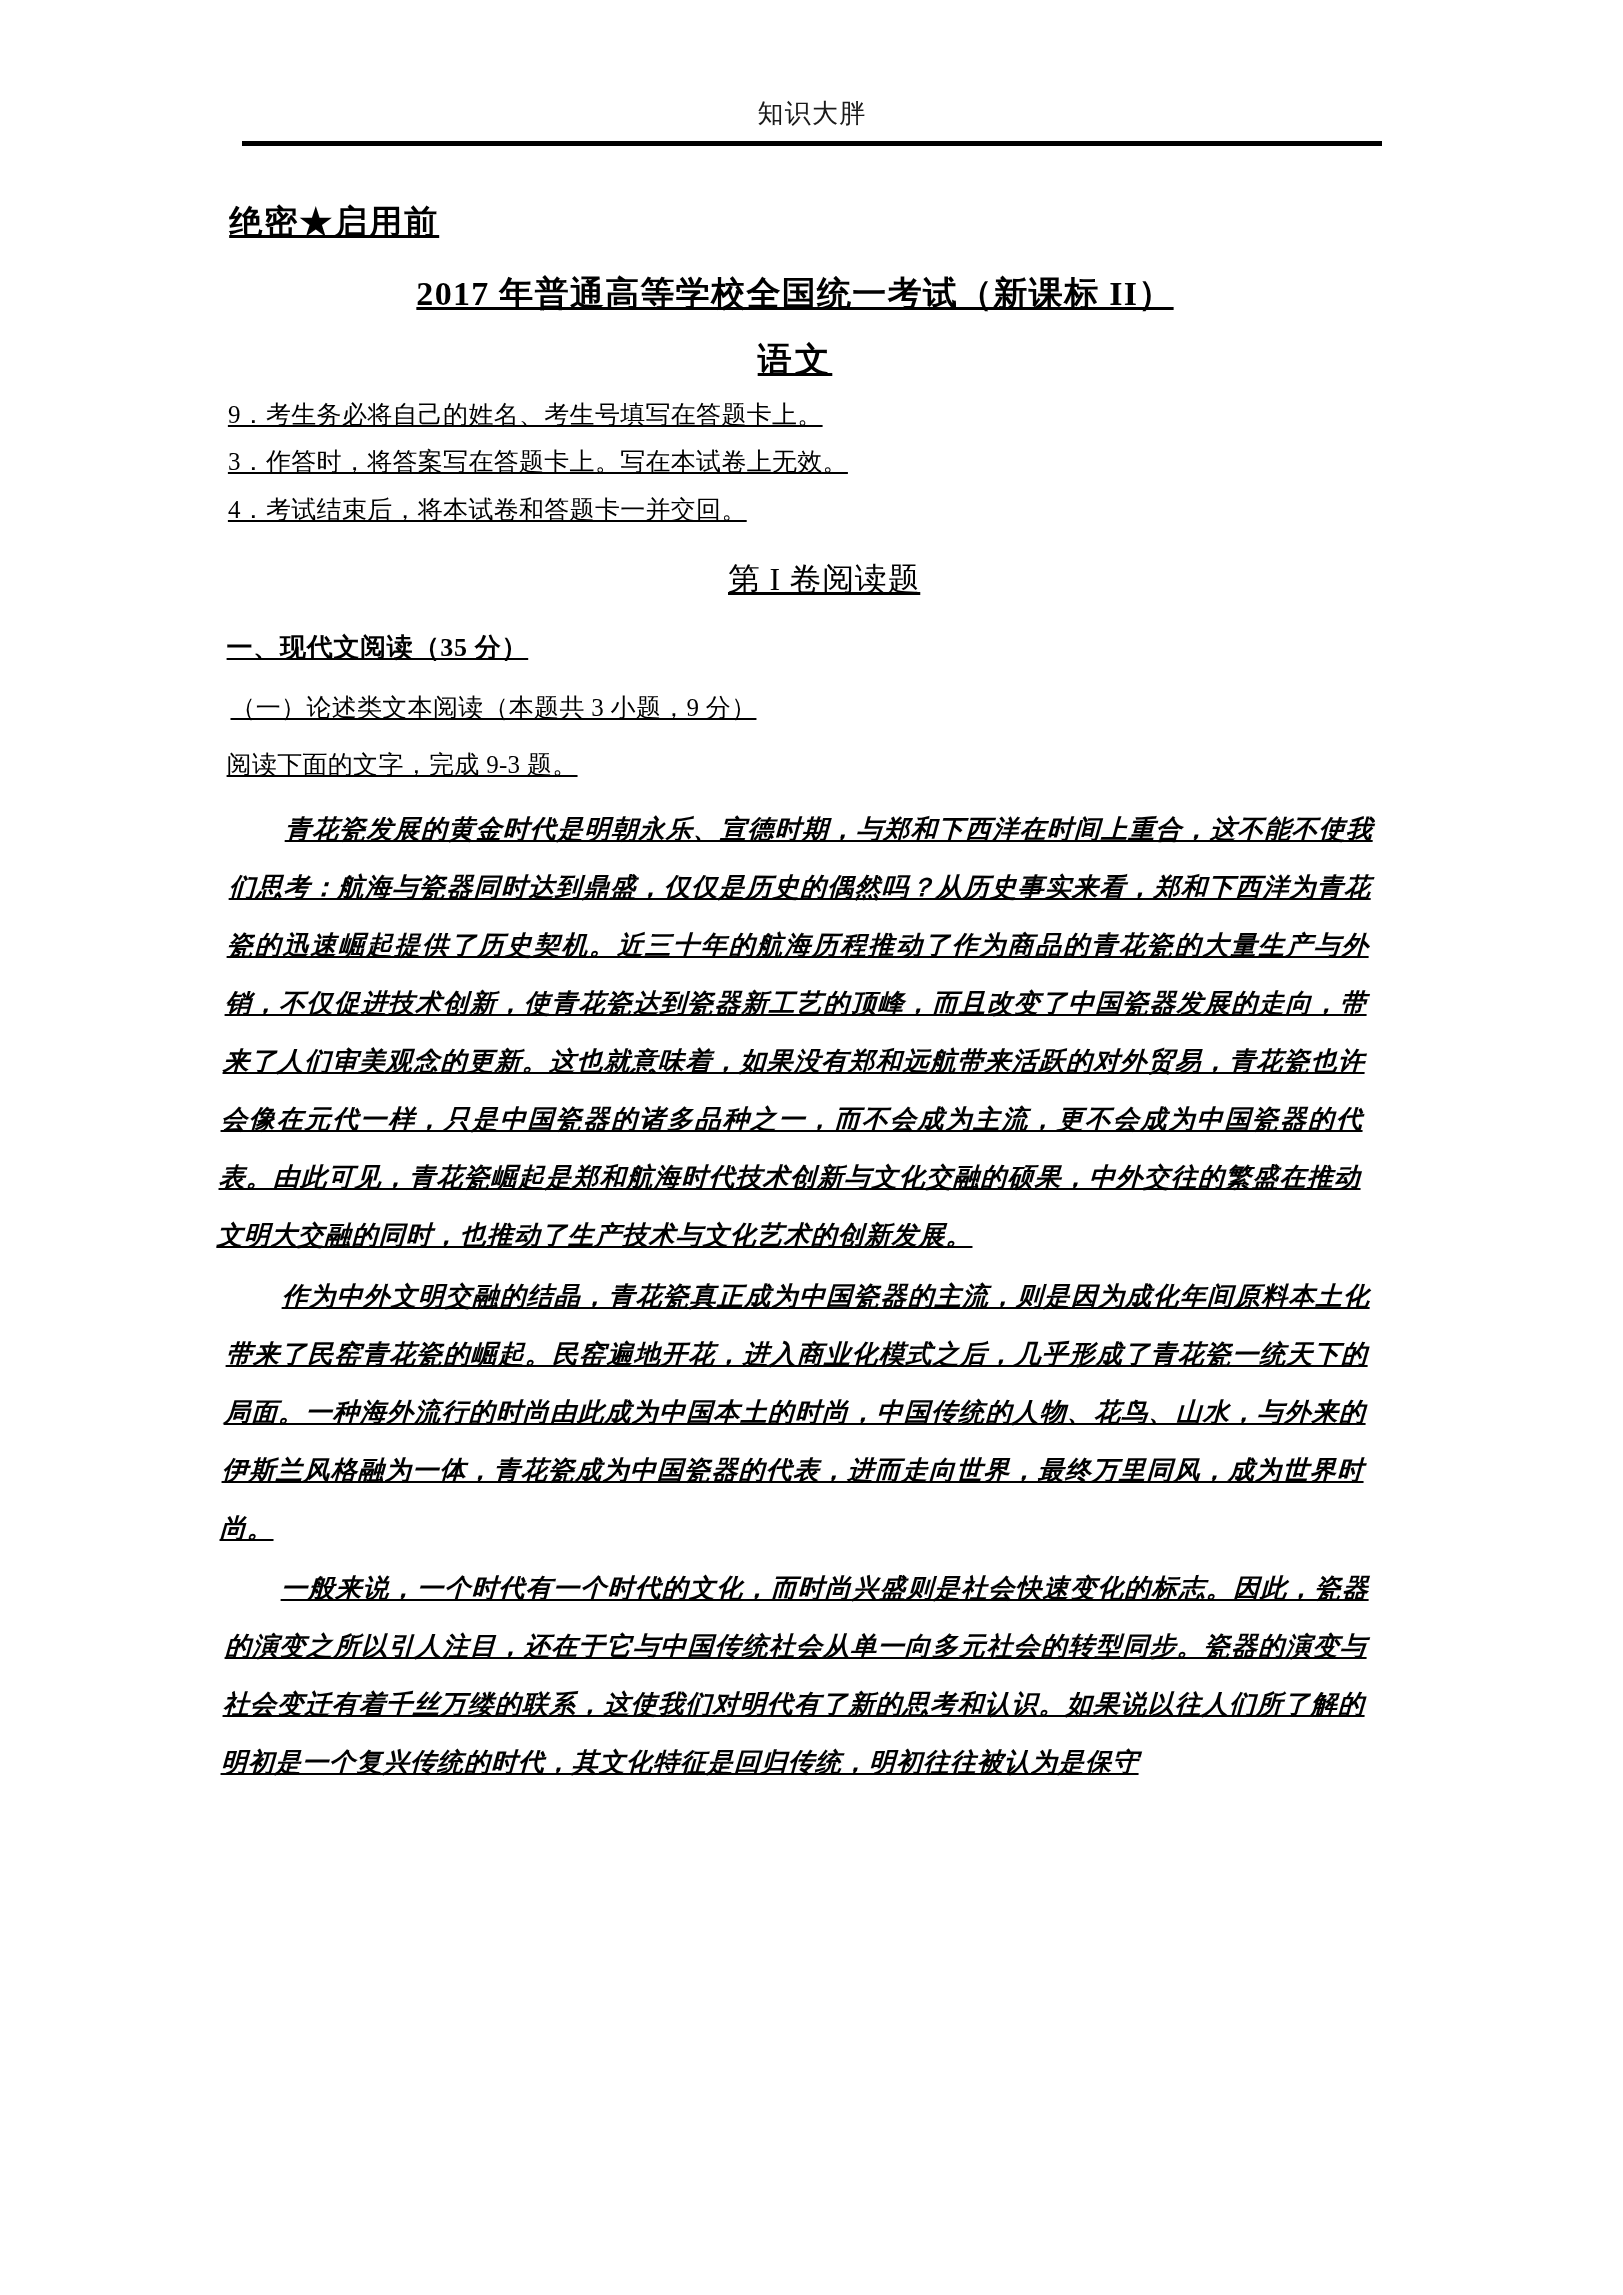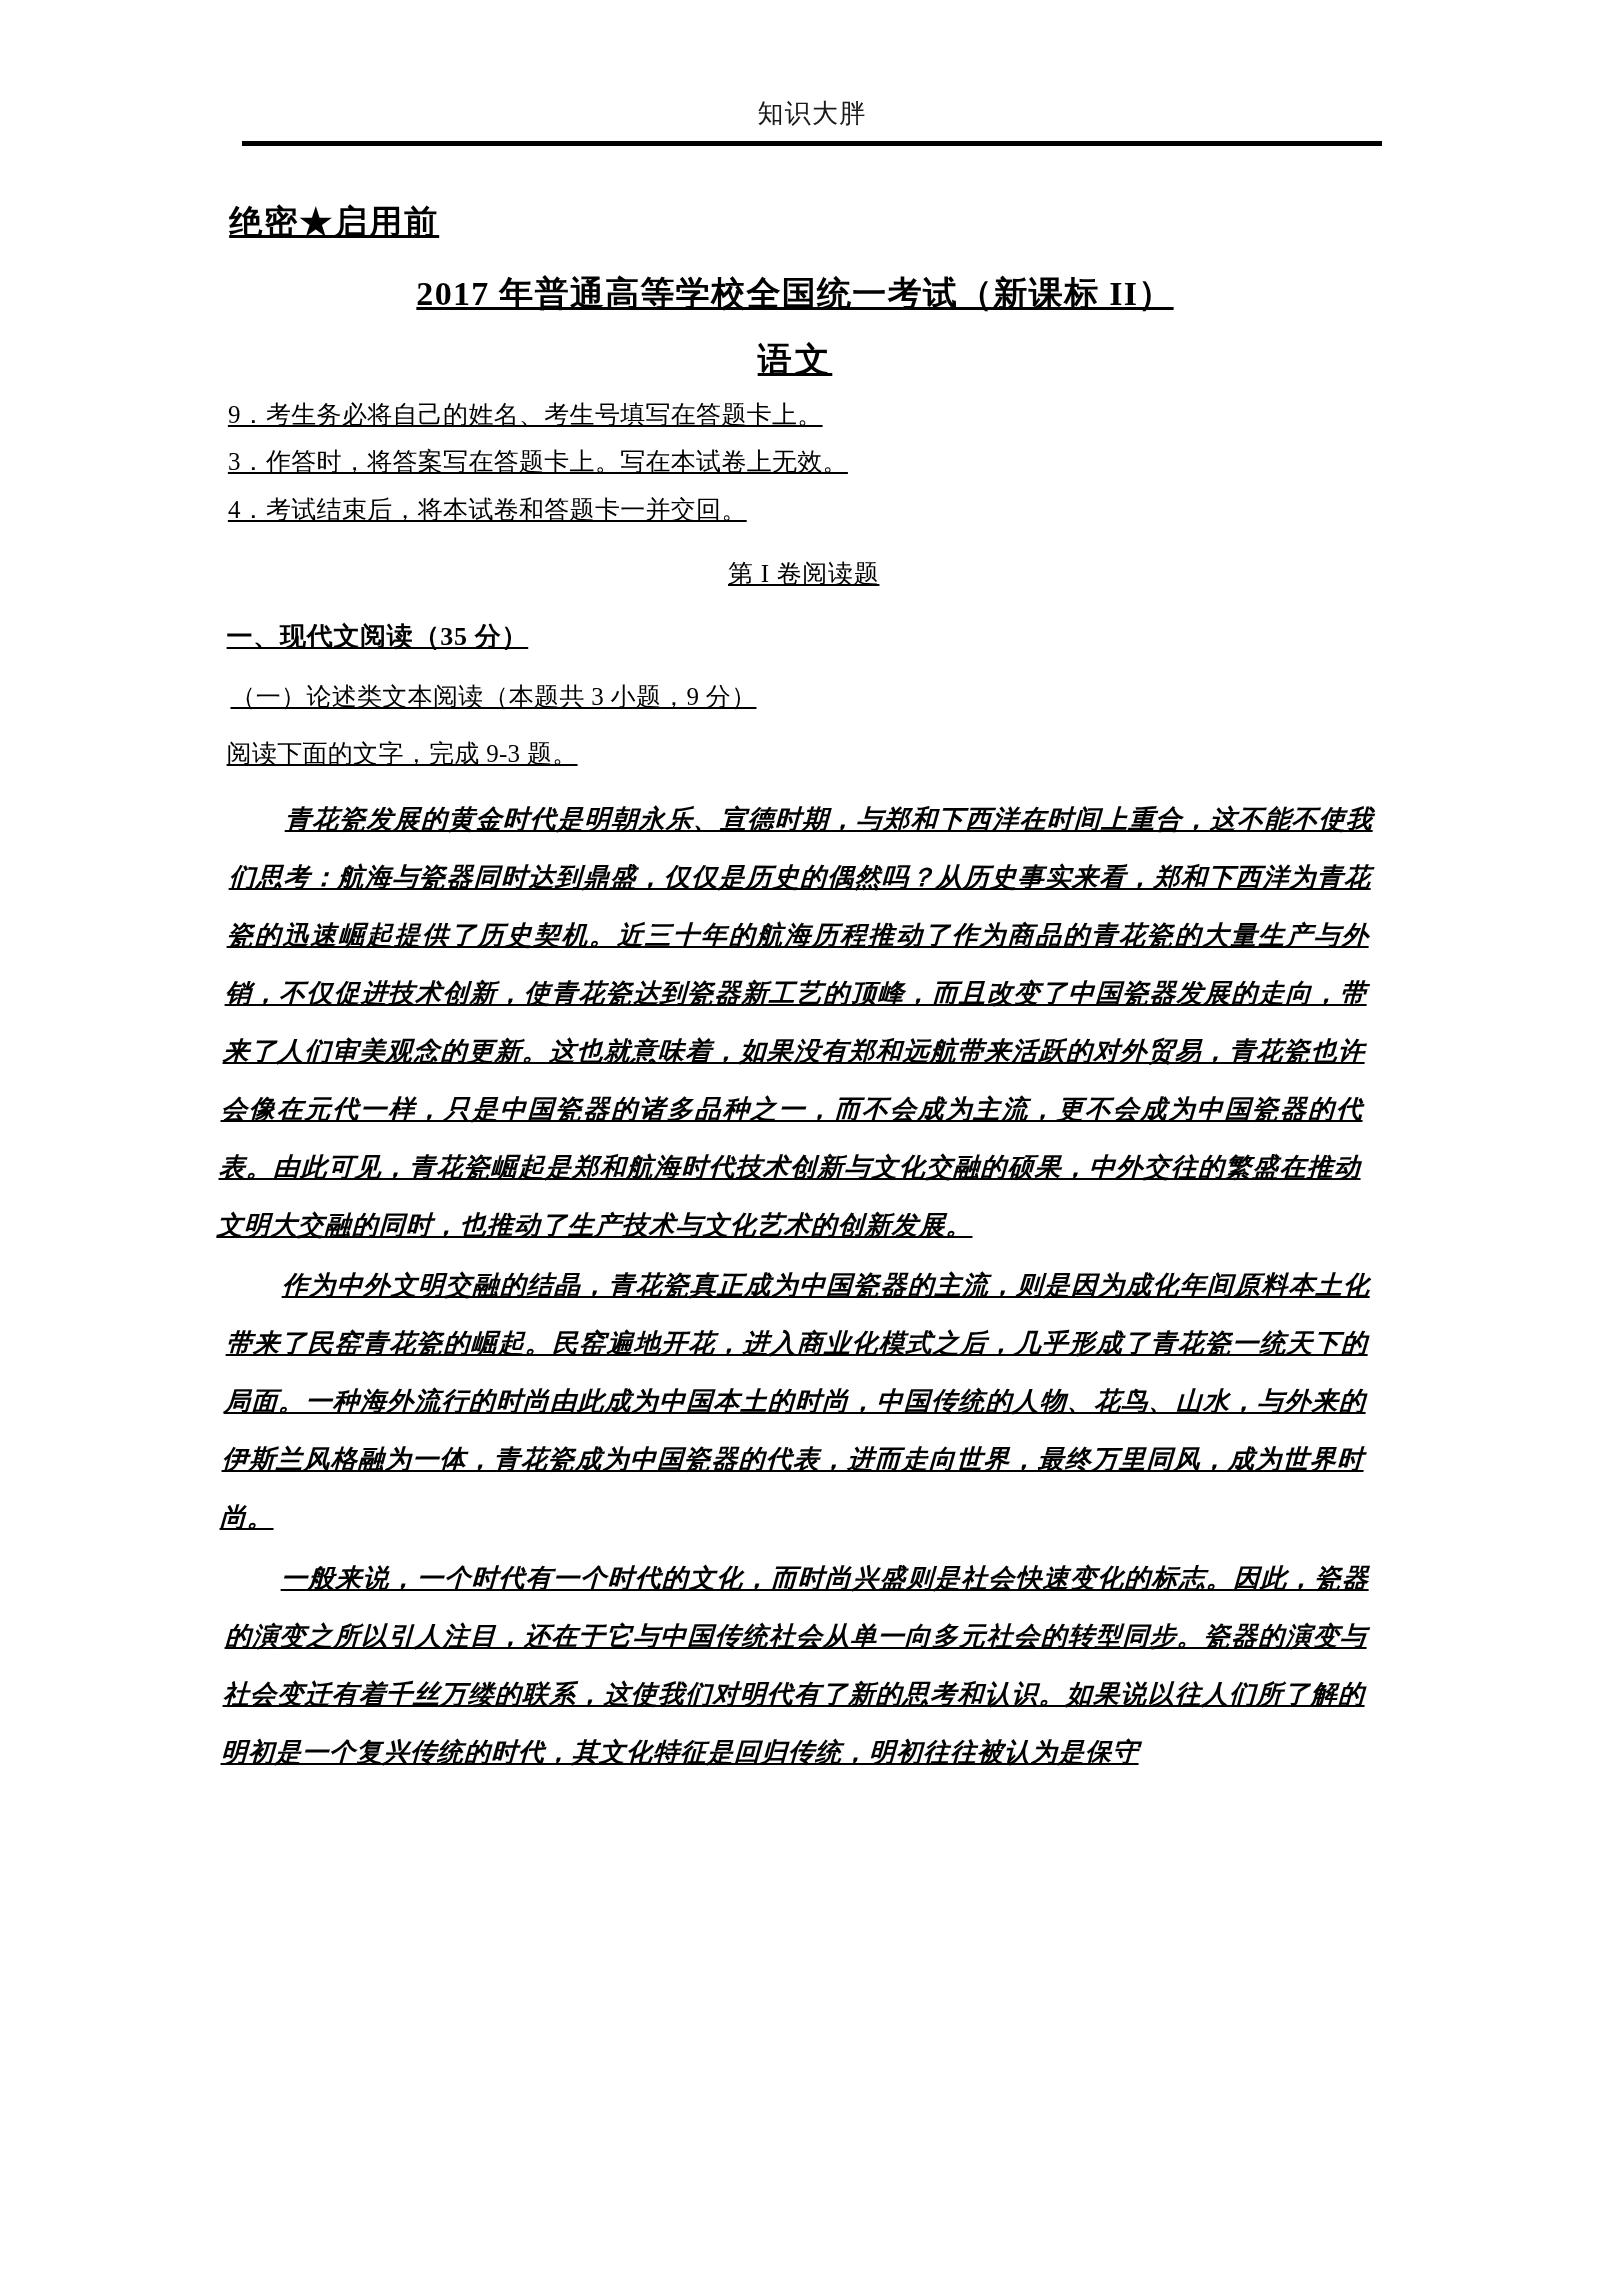--- a/index.html
+++ b/index.html
@@ -90,21 +90,21 @@
   }
   .notice-item {
     font-size: 25px;
     line-height: 1.52;
     margin: 9.2px 0 0 3.9px;
     letter-spacing: 0.3px;
     white-space: nowrap;
   }
 
   .volume-line {
-    font-size: 25px;
+    font-size: 32px;
     line-height: 1.5;
     margin: 26px 0 0 0;
     padding-left: 504px;
     letter-spacing: 0.7px;
   }
 
   .section-heading {
     font-size: 26px;
     font-weight: bold;
     line-height: 1.5;

